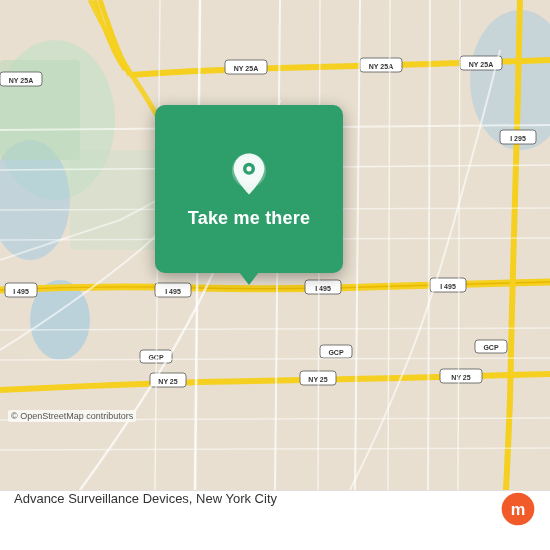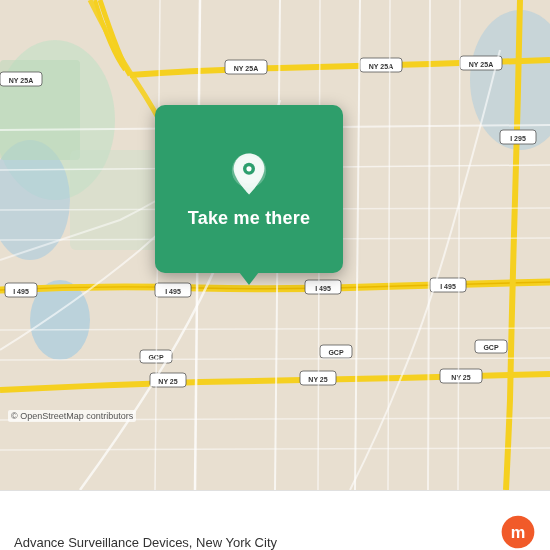--- a/index.html
+++ b/index.html
@@ -72,21 +72,21 @@
       text-align: center;
       letter-spacing: 0.2px;
     }
 
     
     #bottom-bar {
       width: 550px;
       height: 60px;
       background: white;
       display: flex;
-      align-items: flex-end;
+      align-items: flex-start;
       justify-content: space-between;
       padding: 0 14px;
       border-top: 1px solid #e0e0e0;
       position: absolute;
       bottom: 0;
       left: 0;
     }
 
     #location-label {
       font-size: 13px;

